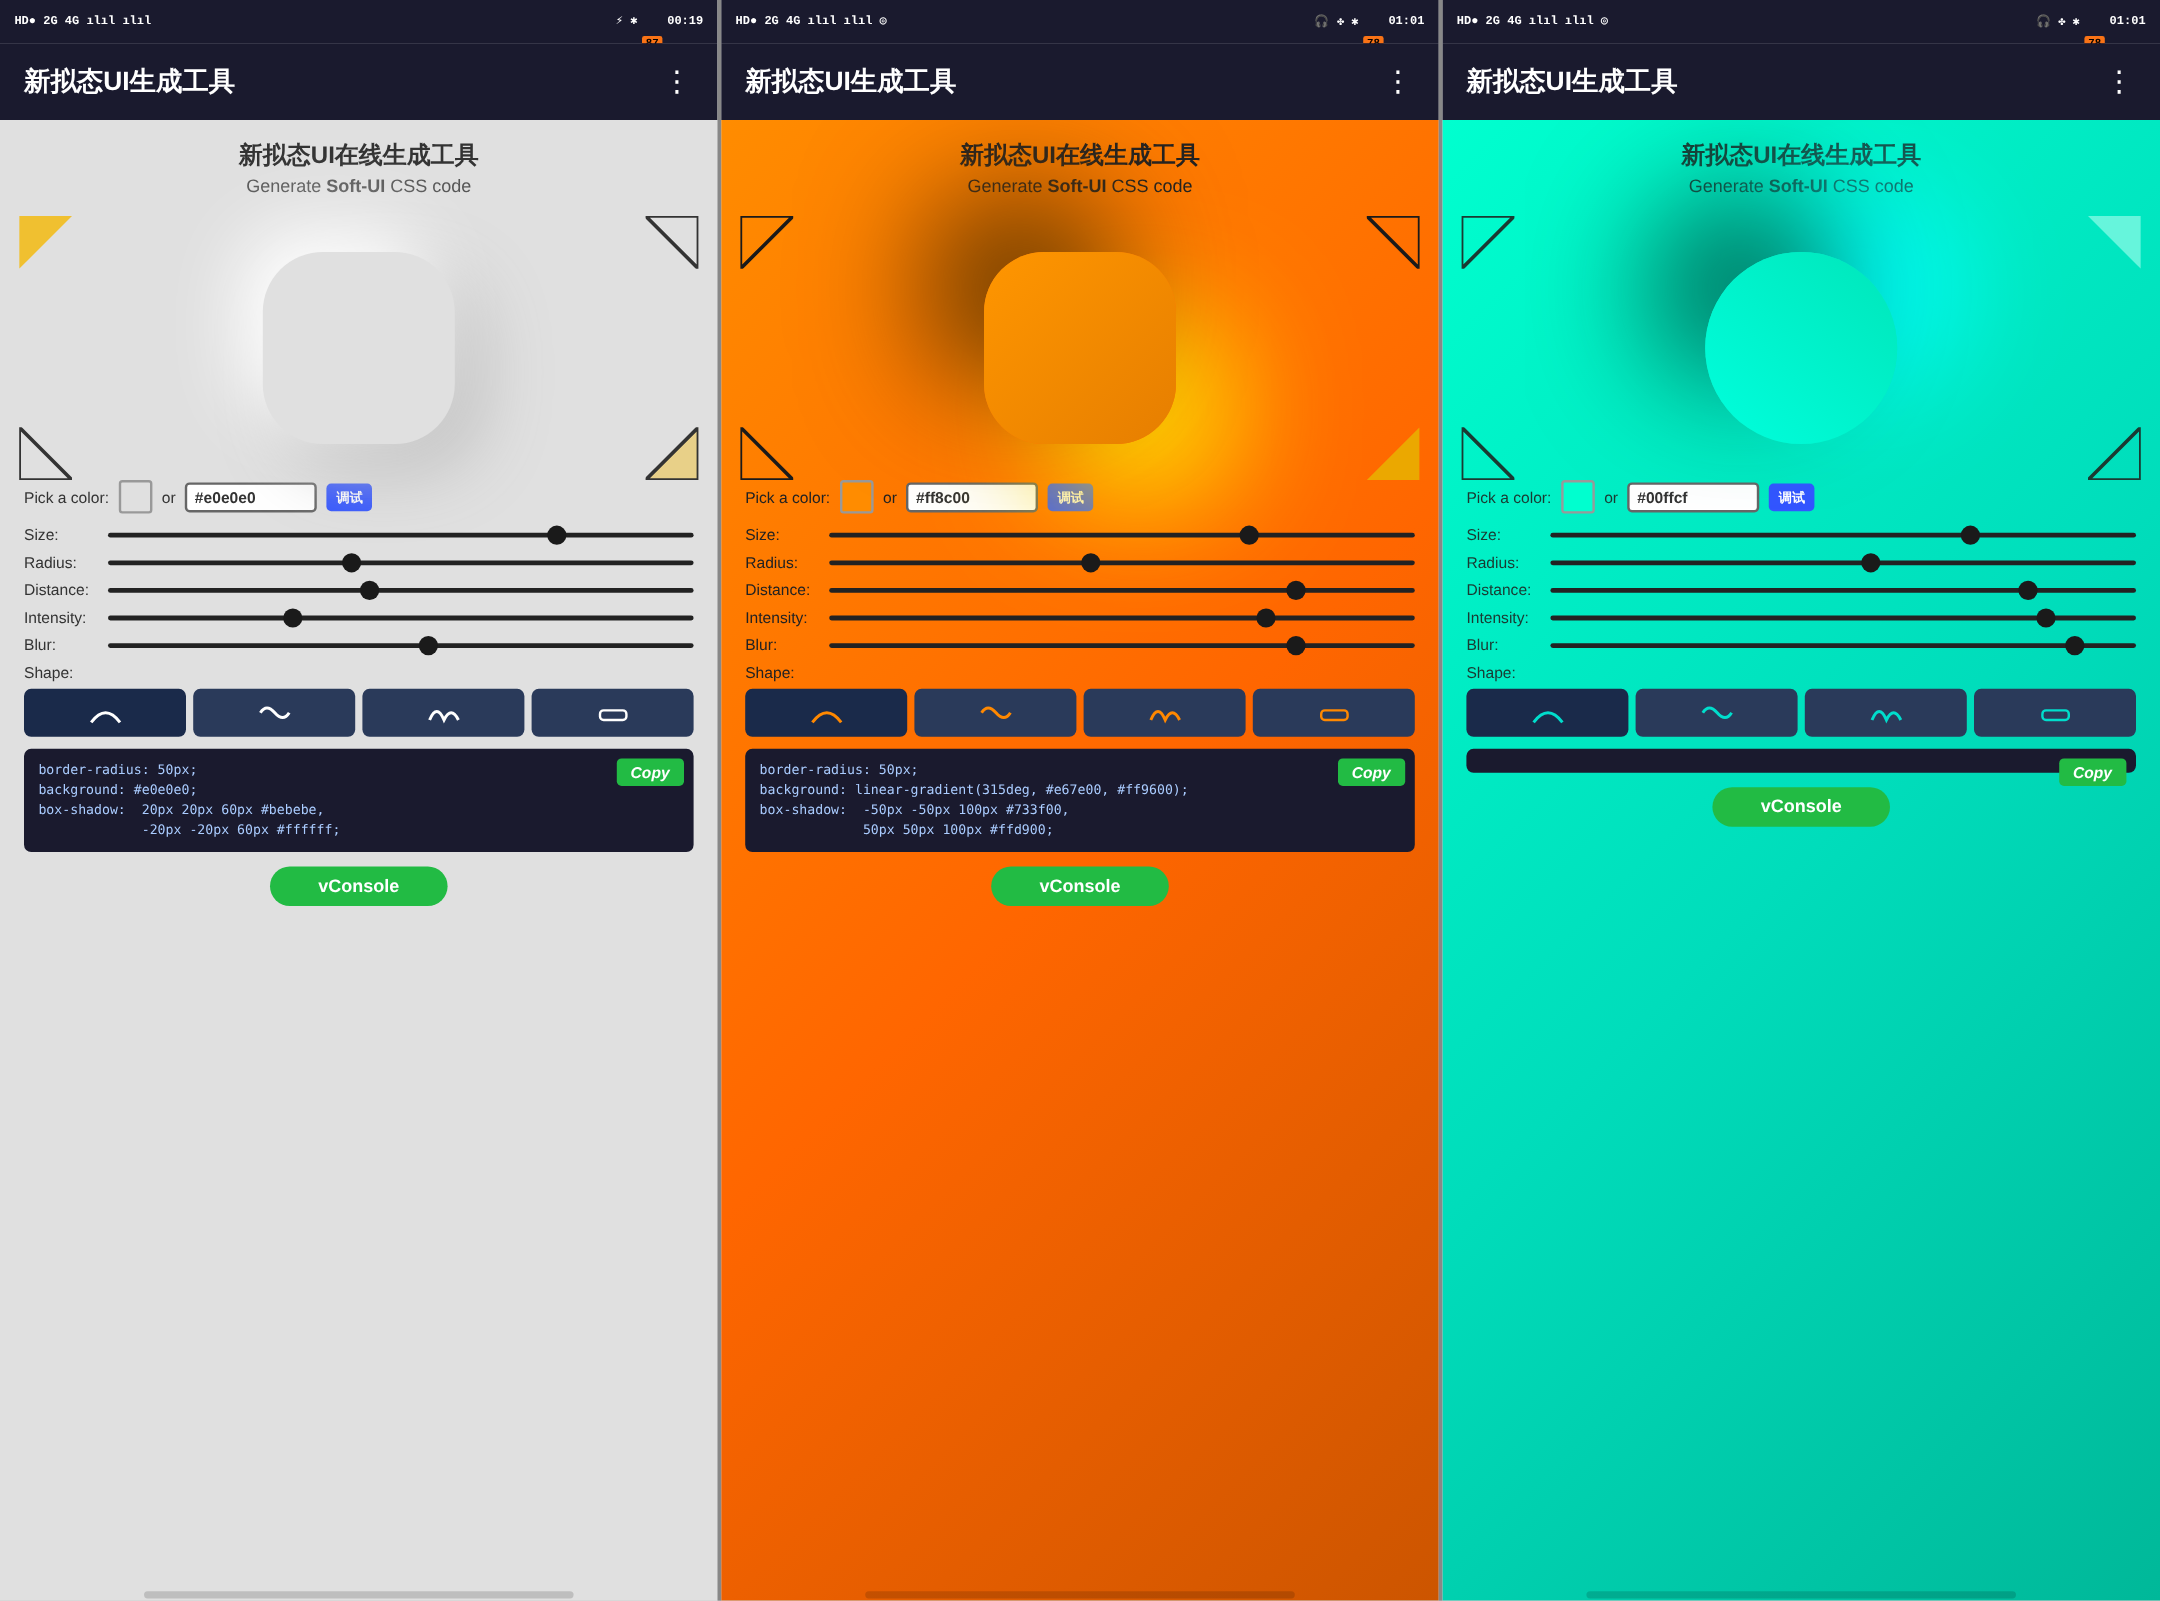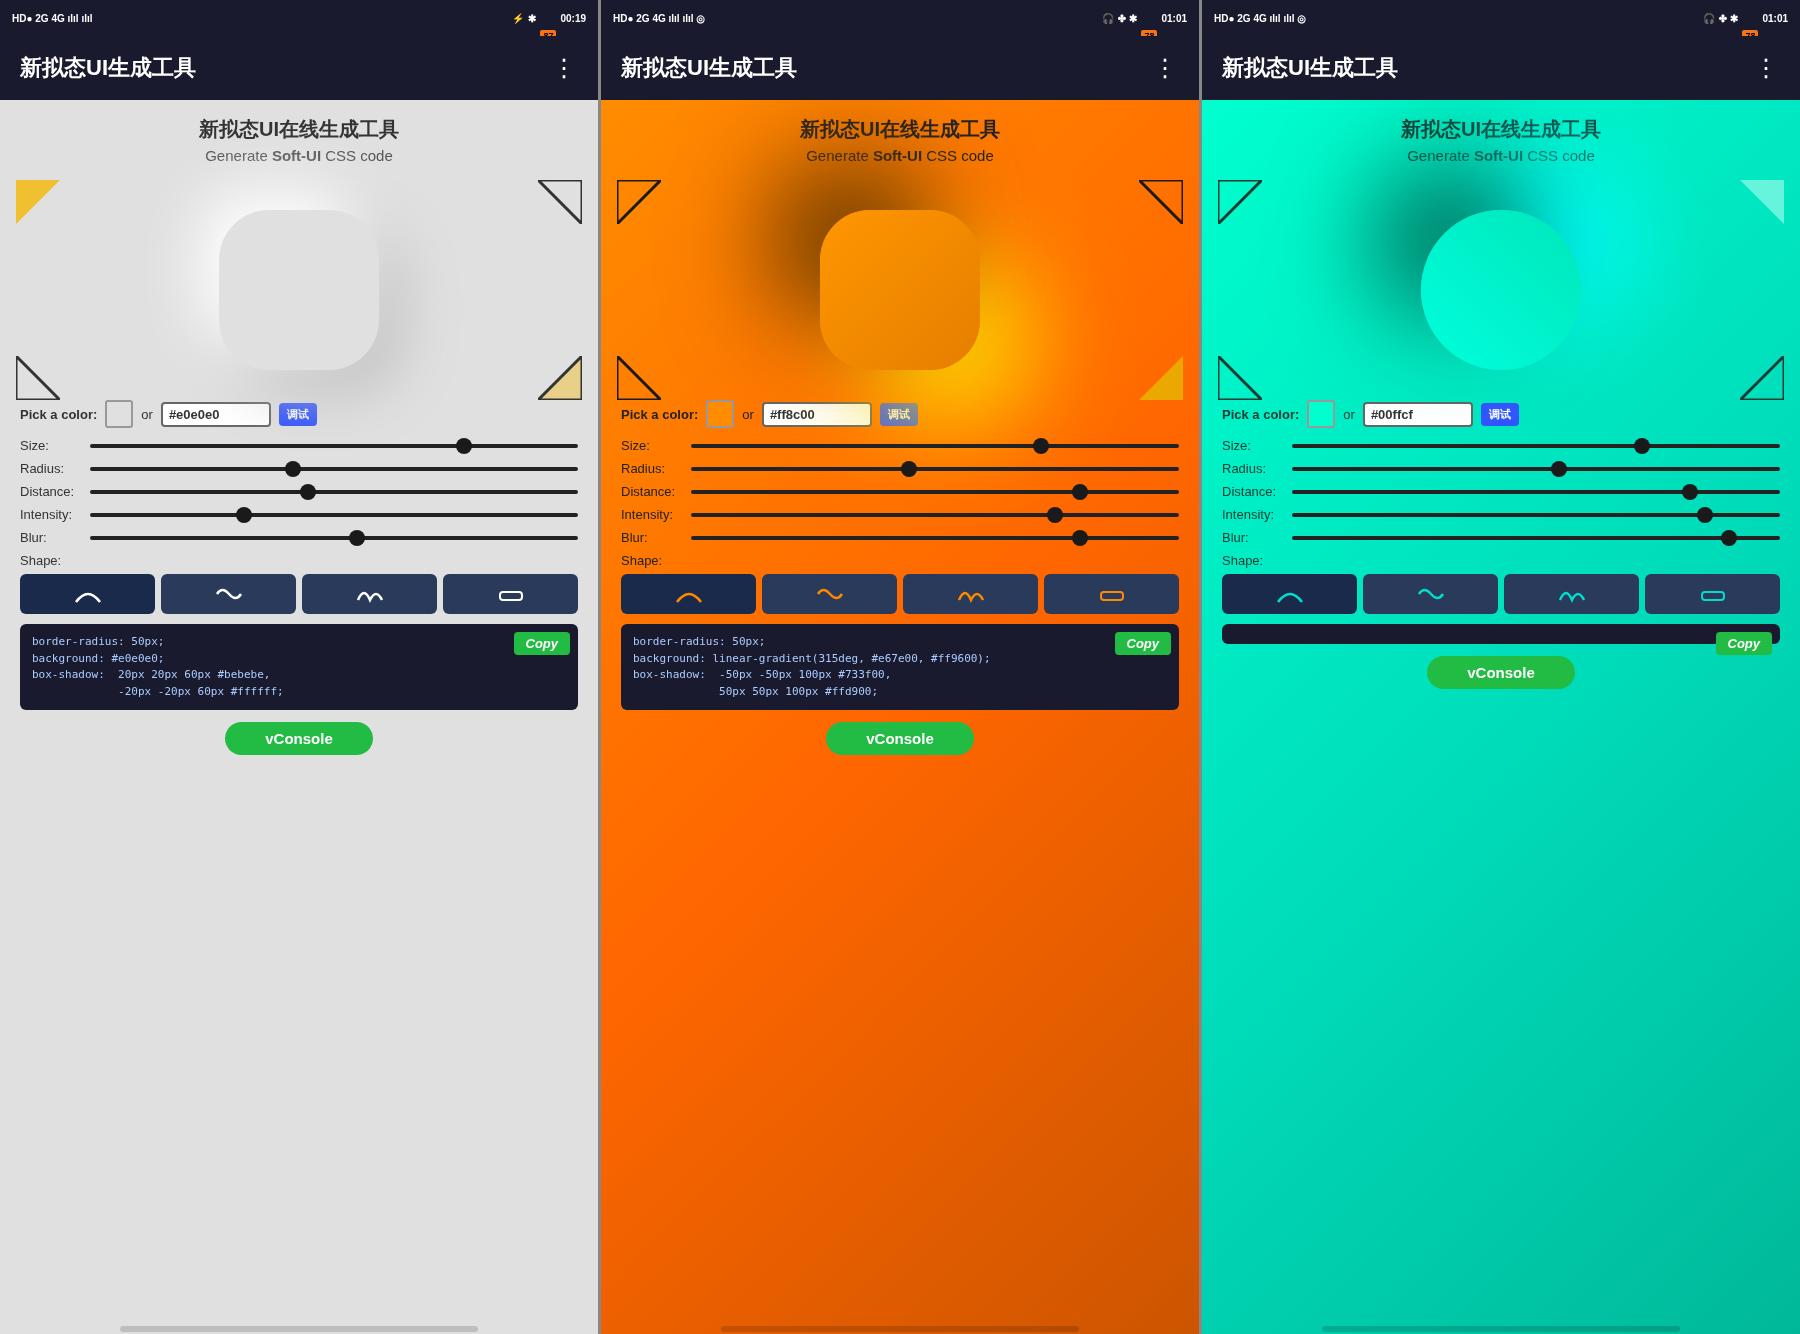--- a/index.html
+++ b/index.html
@@ -23,20 +23,21 @@
     
     .status-bar {
       height: 36px;
       display: flex;
       align-items: center;
       justify-content: space-between;
       padding: 3px 12px;
       font-size: 11px;
       font-weight: bold;
       color: white;
+      font-family: Liberation Mono, monospace;
     }
 
     .status-left {
       display: flex;
       align-items: center;
       gap: 4px;
       font-size: 10px;
     }
 
     .status-right {
@@ -188,21 +189,20 @@
       display: flex;
       align-items: center;
       gap: 8px;
       margin-bottom: 10px;
     }
 
     .color-label {
       font-size: 13px;
       color: #333;
       white-space: nowrap;
-      font-weight: bold;
     }
 
     .color-swatch {
       width: 28px;
       height: 28px;
       border: 2px solid #999;
       border-radius: 3px;
     }
 
     .color-or {

